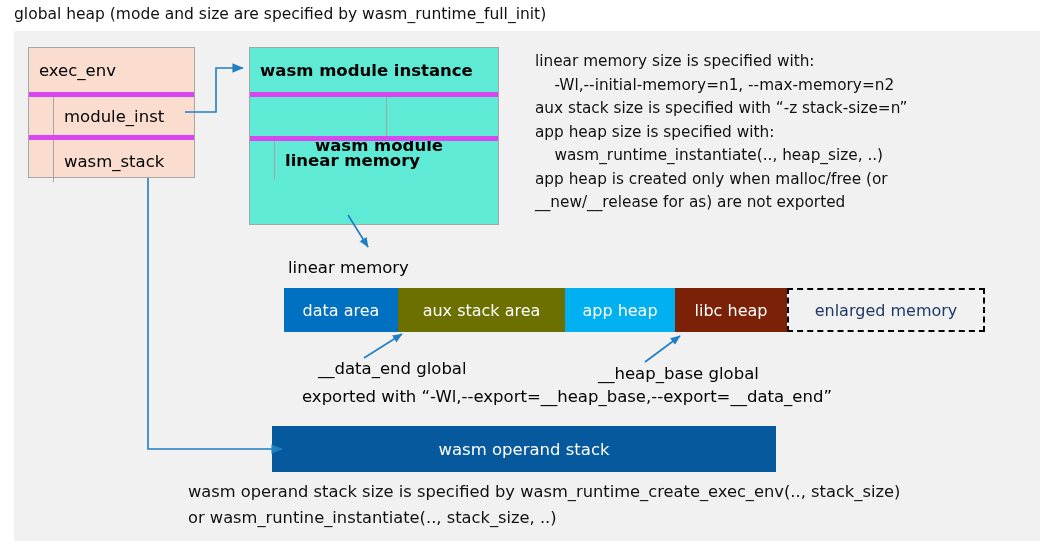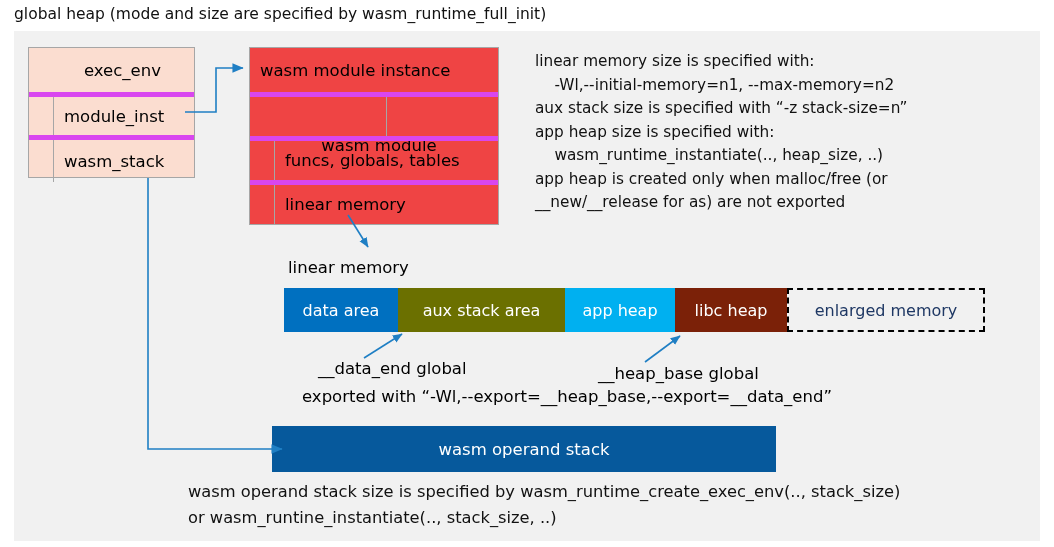--- a/index.html
+++ b/index.html
@@ -18,21 +18,21 @@
   .srow{position:relative;box-sizing:border-box;display:flex;align-items:center;
         font-size:16.5px;color:#000;white-space:nowrap;}
   .srow .pad{flex:0 0 auto;height:100%;box-sizing:border-box;}
   .srow .lbl{padding-left:10px;}
   .sub{border-top:5px solid #d946ef;}
   .sub .pad{border-right:1px solid #a6a6a6;}
 
   
   .pink{background:#fbddd0;}
   
-  .cream{background:#ef4444;}
+  .cream{background:#5eead4;font-weight:bold;}
 
   
   #note{left:535px;top:50px;font-size:15.3px;line-height:23.5px;color:#111;white-space:pre;}
 
   
   #lm-label{left:288px;top:258px;font-size:16.5px;color:#000;white-space:nowrap;}
   #membar{left:284px;top:288px;height:44px;display:flex;align-items:stretch;}
   .seg{display:flex;align-items:center;justify-content:center;
        color:#ffffff;font-size:16px;white-space:nowrap;box-sizing:border-box;}
   .seg.dashed{background:#f1f1f1;color:#1f3864;border:2.5px dashed #000;}
@@ -53,44 +53,40 @@
   svg.ovl{position:absolute;left:0;top:0;width:1054px;height:547px;pointer-events:none;}
 </style>
 </head>
 <body>
 
 <div class="abs" id="title">global heap (mode and size are specified by wasm_runtime_full_init)</div>
 
 <div class="abs" id="canvas"></div>
 
 <div class="struct pink" style="left:28px;top:47px;width:167px;height:131px;">
-  <div class="srow" style="height:44px;margin-left:45px;">
+  <div class="srow" style="height:44px;">
     <span class="lbl">exec_env</span>
   </div>
   <div class="srow sub" style="height:43px;">
     <span class="pad" style="width:25px;"></span>
     <span class="lbl">module_inst</span>
   </div>
   <div class="srow sub" style="height:47px;">
     <span class="pad" style="width:25px;"></span>
     <span class="lbl">wasm_stack</span>
   </div>
 </div>
 
 <div class="struct cream" style="left:249px;top:47px;width:250px;height:178px;">
   <div class="srow" style="height:44px;">
     <span class="lbl">wasm module instance</span>
   </div>
   <div class="srow sub" style="height:44px;flex-direction:column;">
     <span class="pad" style="width:25px;"></span>
     <span class="lbl">wasm module</span>
-  </div>
-  <div class="srow sub" style="height:44px;">
-    <span class="pad" style="width:25px;"></span>
-    <span class="lbl">funcs, globals, tables</span>
   </div>
   <div class="srow sub" style="height:44px;">
     <span class="pad" style="width:25px;"></span>
     <span class="lbl">linear memory</span>
   </div>
 </div>
 
 <div class="abs" id="note">linear memory size is specified with:
     -Wl,--initial-memory=n1, --max-memory=n2
 aux stack size is specified with “-z stack-size=n”

